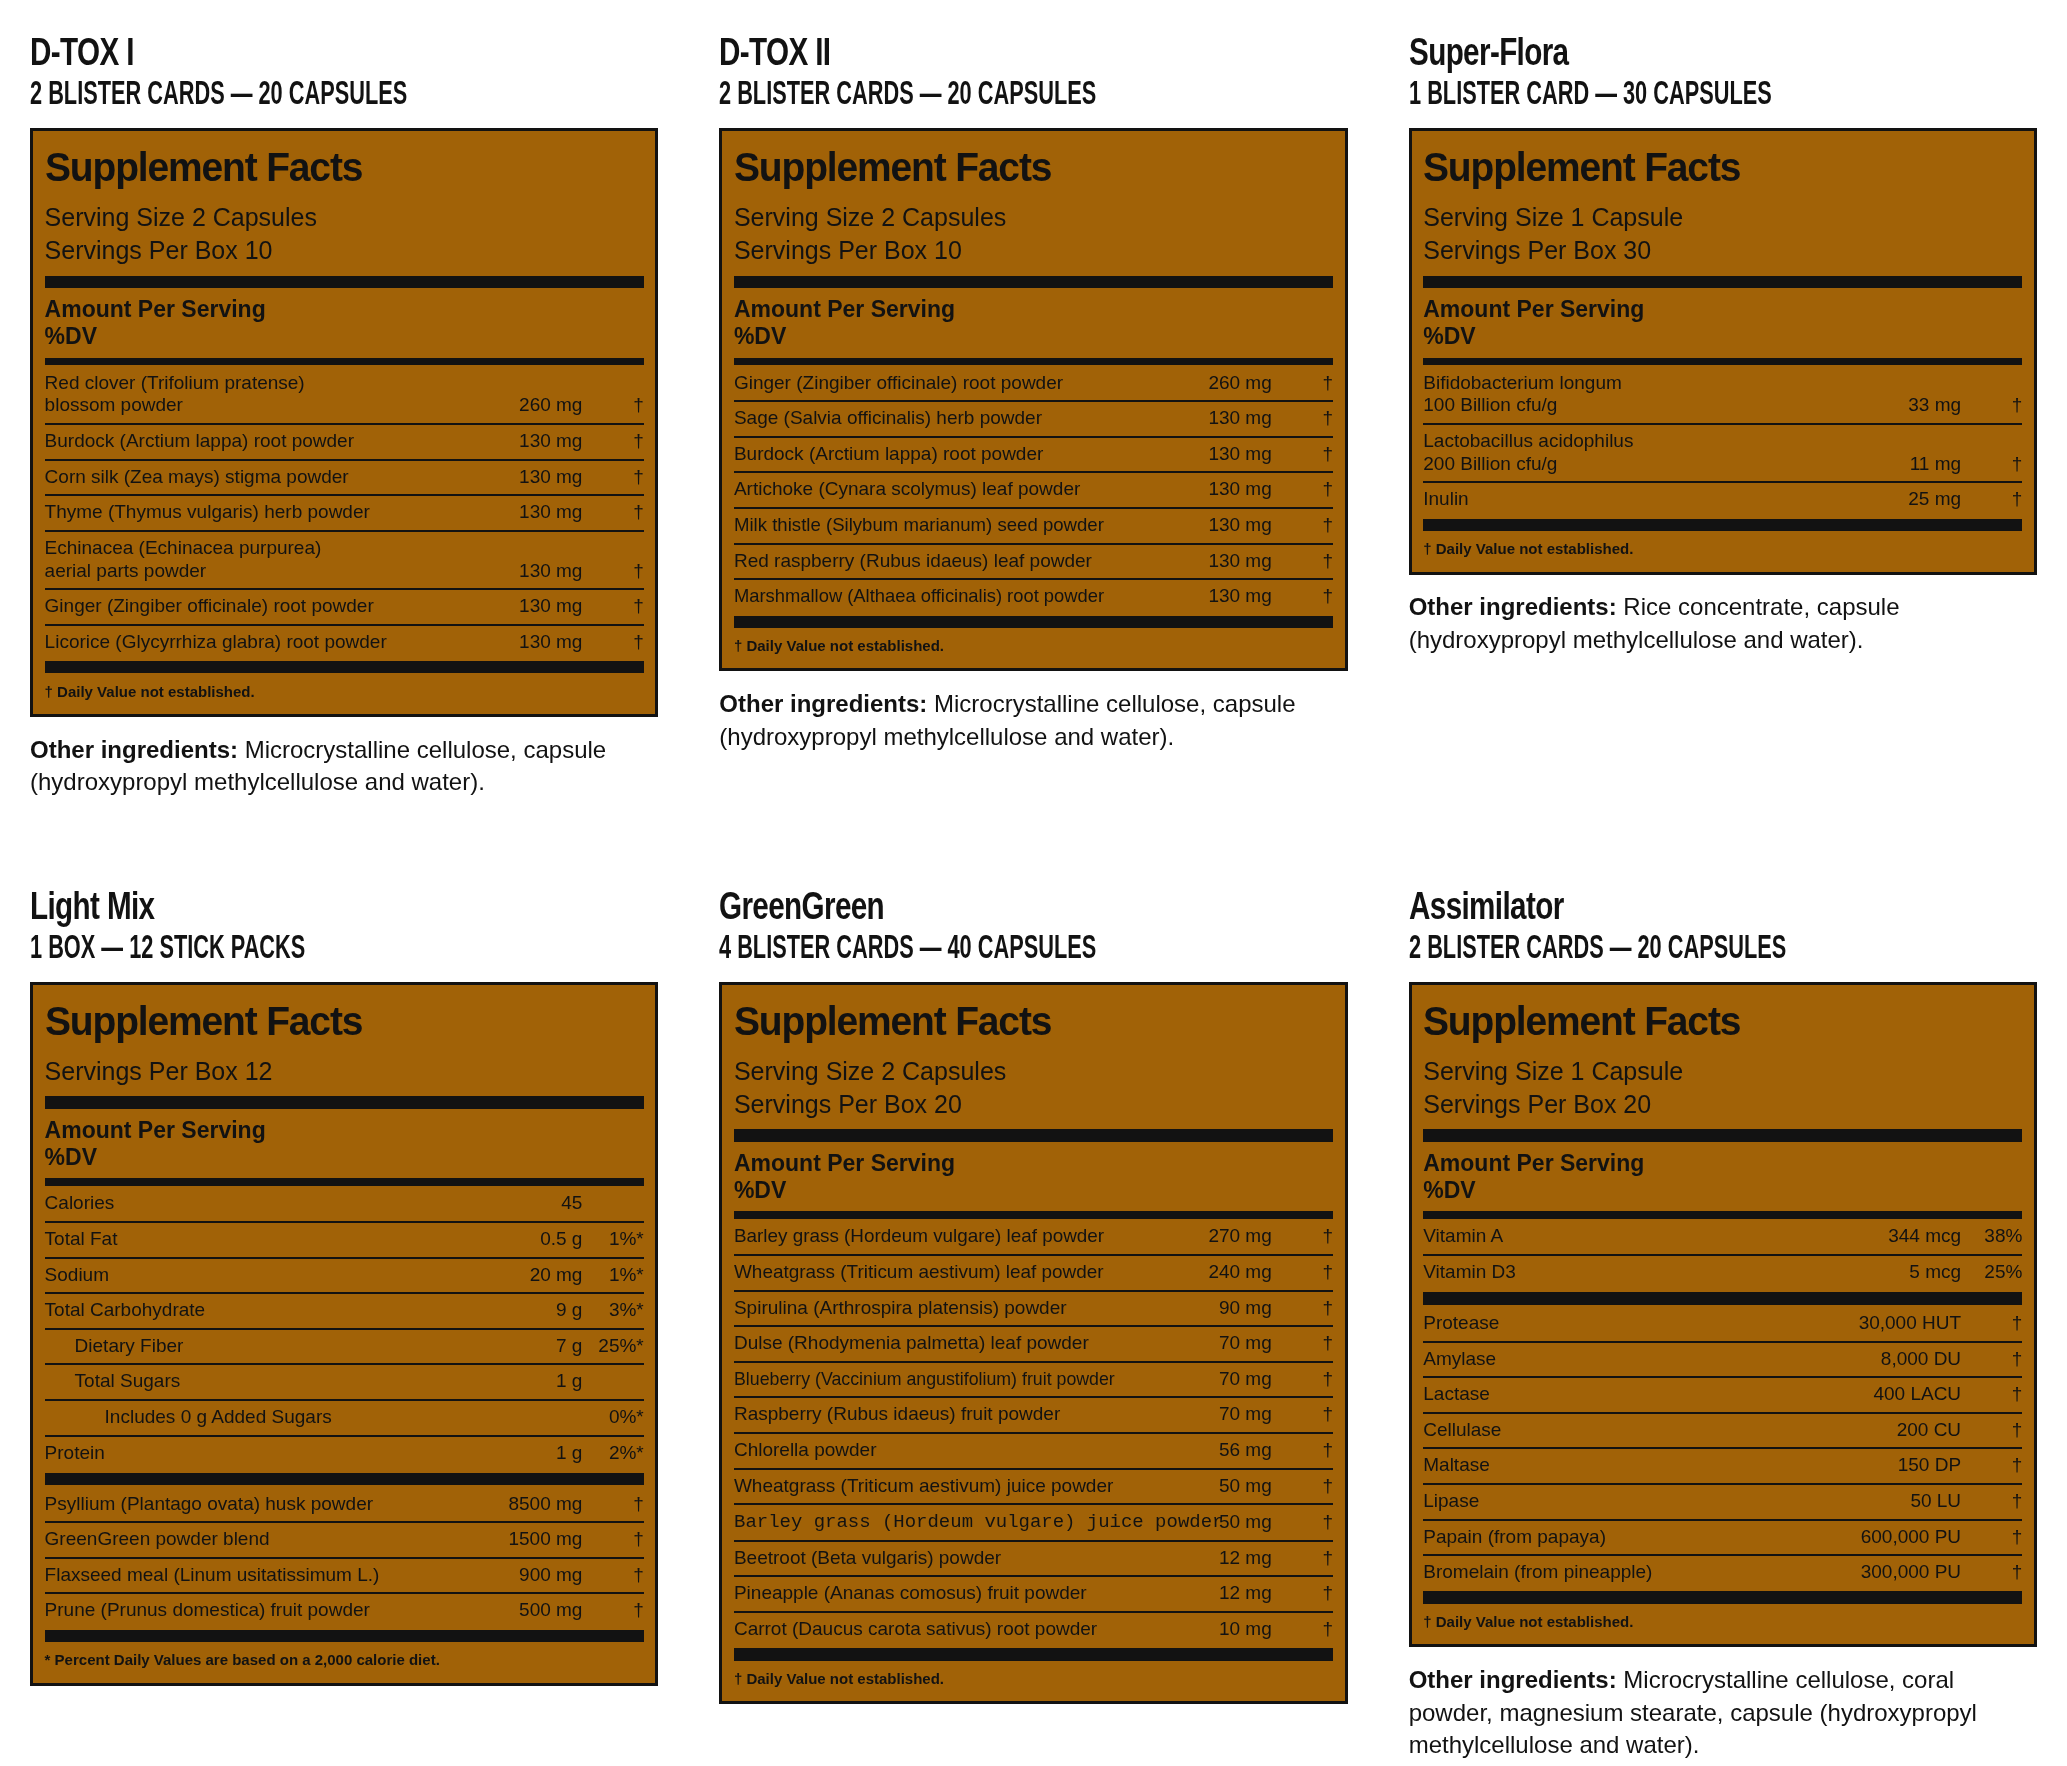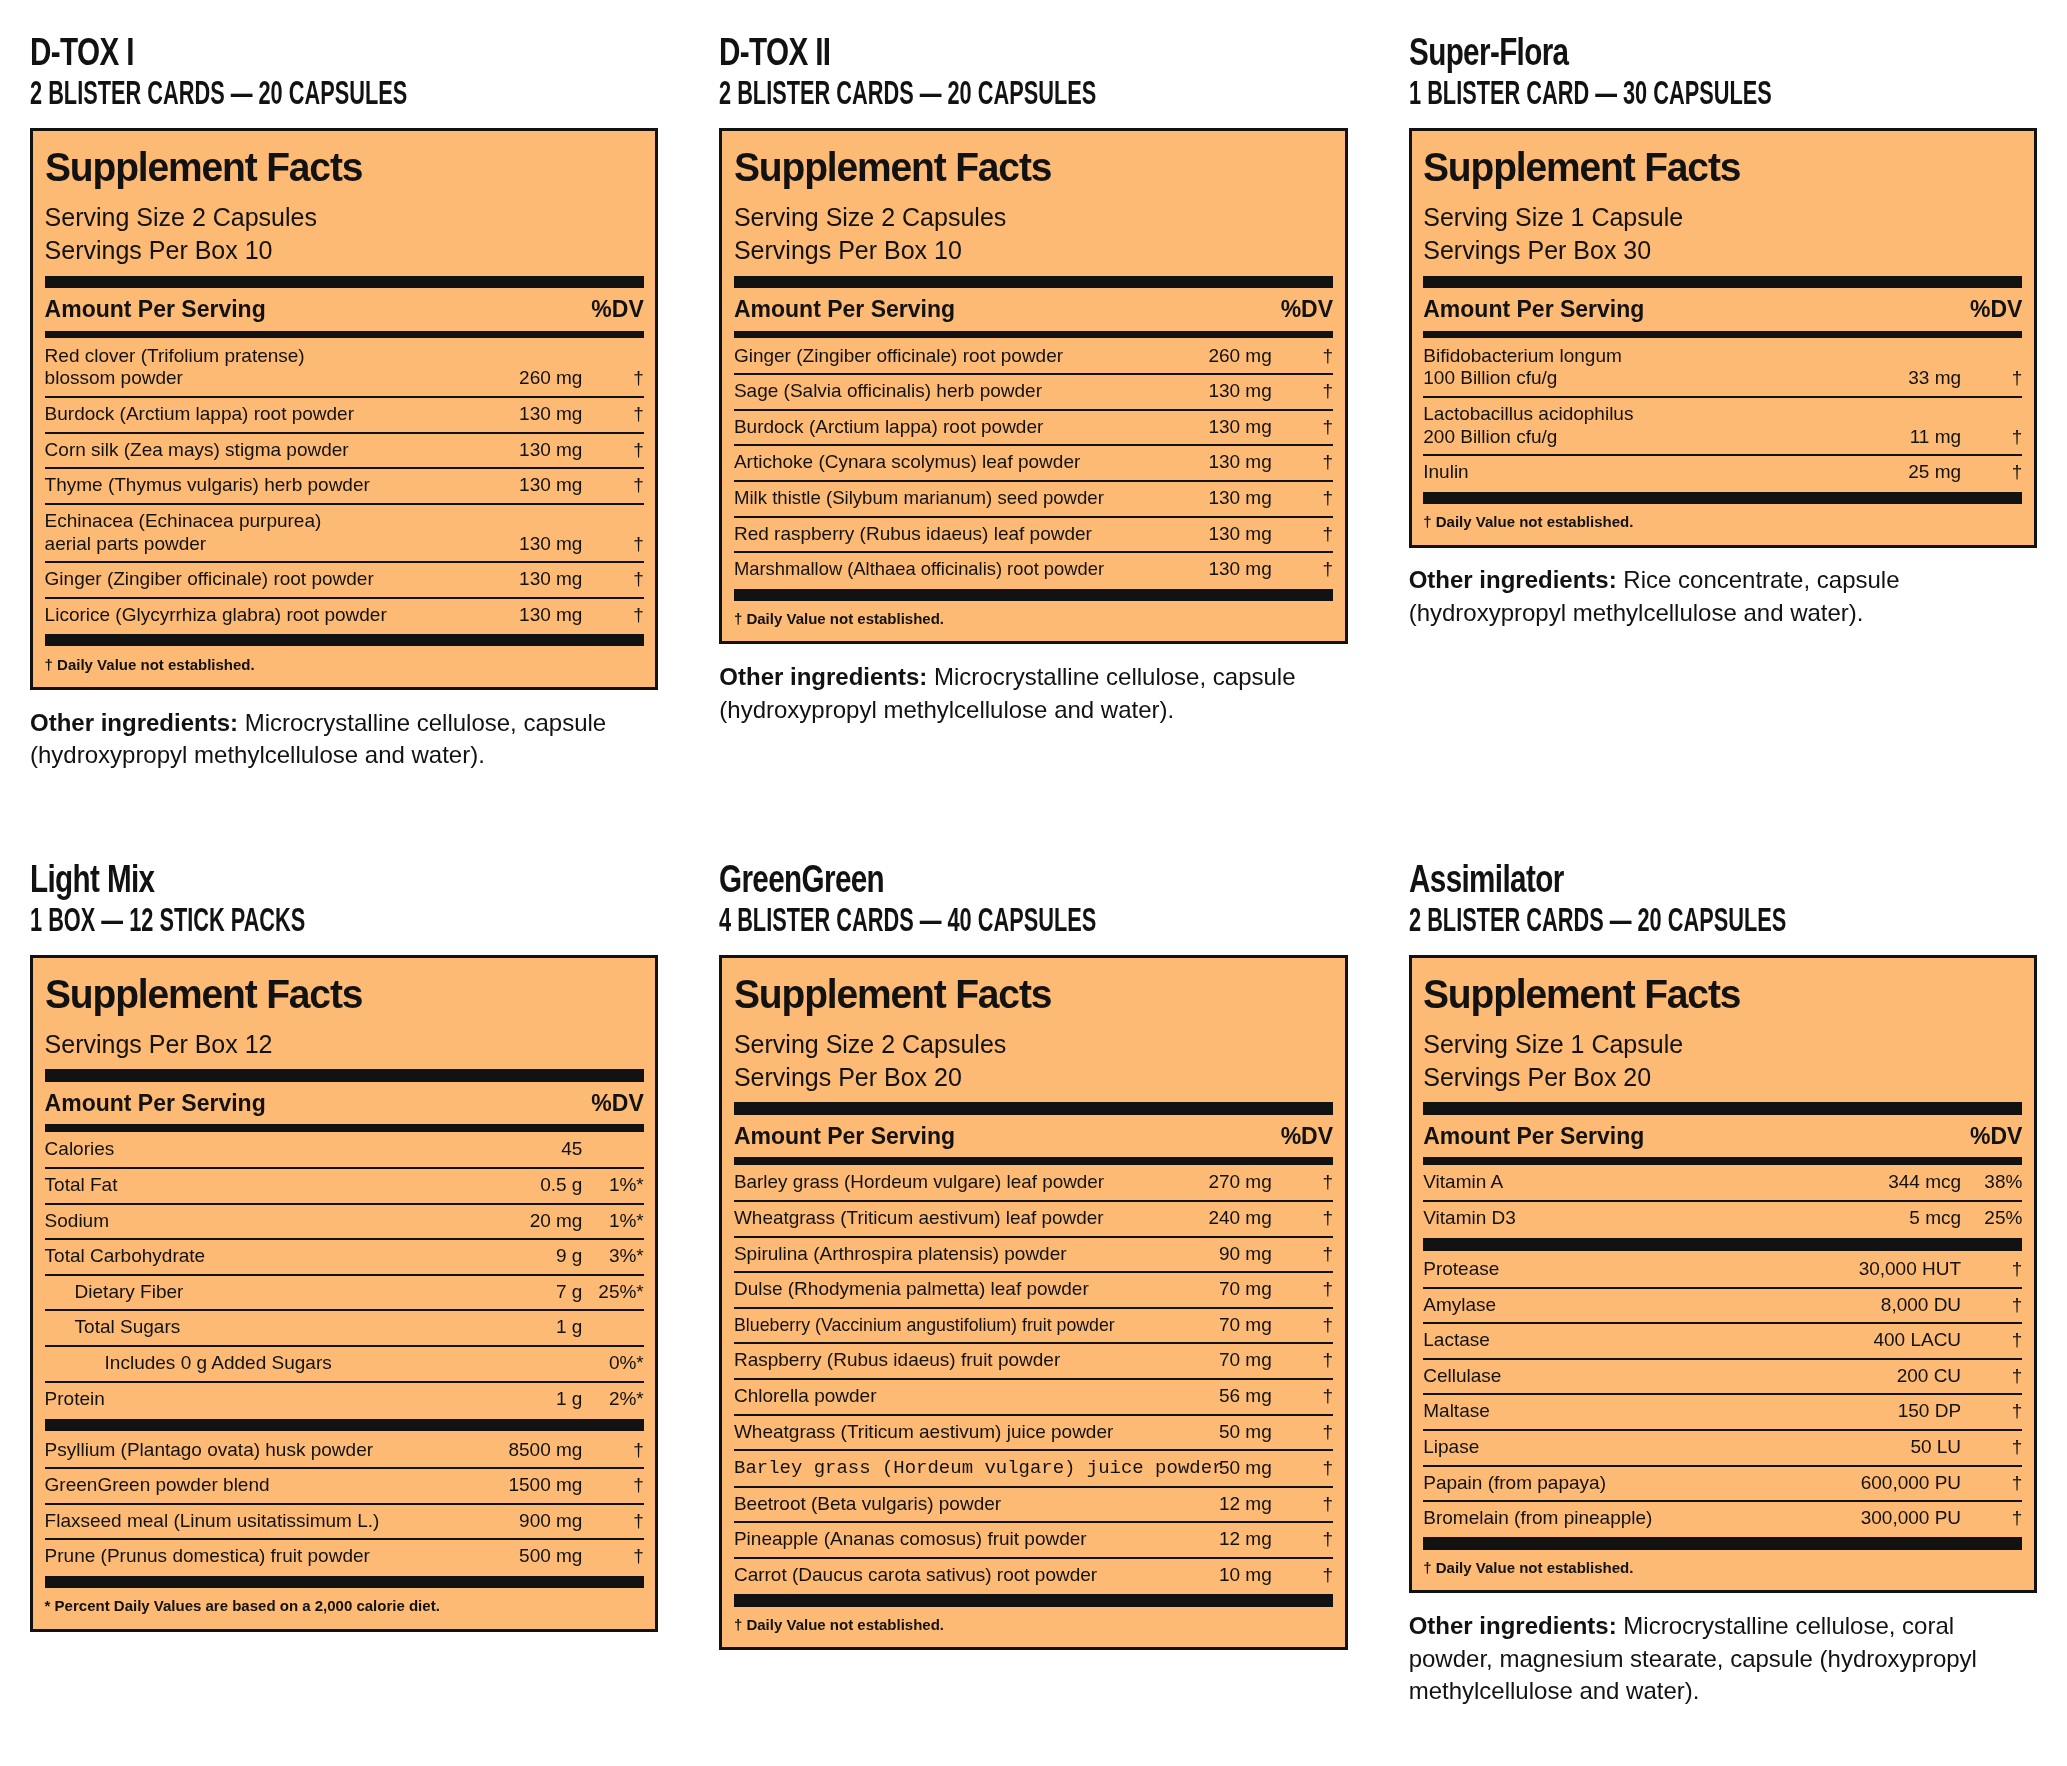--- a/index.html
+++ b/index.html
@@ -22,35 +22,35 @@
     font-size:38px;font-weight:800;letter-spacing:-0.8px;
     transform:scaleX(.78);transform-origin:left bottom;
     white-space:nowrap;line-height:1.02;
   }
   .product-subtitle{
     font-size:34px;font-weight:700;
     transform:scaleX(.64);transform-origin:left top;
     white-space:nowrap;line-height:1.12;
     margin:1.7px 0 16.5px;
   }
-  .facts-box{border:3.3px solid #121212;padding:6.6px 11.6px 8.3px;background:#fdba74;}
+  .facts-box{border:3.3px solid #121212;padding:6.6px 11.6px 8.3px;background:#a16207;}
   .facts-title{
     font-size:41px;font-weight:800;letter-spacing:-1.2px;
     margin:6.6px 0 10px;white-space:nowrap;
     transform:scaleX(.95);transform-origin:left bottom;
   }
   .serving{font-size:25px;line-height:1.32;}
   .bar{background:#121212;}
   .bar.thick{height:12.4px;margin-top:8.3px;}
   .bar.medium{height:7.4px;margin-bottom:1.7px;}
   .bar.mid{height:12.4px;margin:2.5px 0;}
   .bar.end{height:12.4px;margin-top:1.7px;}
   .hdr{
     display:flex;justify-content:space-between;align-items:baseline;
-    font-weight:700;font-size:23px;padding:8.3px 0 7.4px;
+    font-weight:700;font-size:23px;padding:8.3px 0 7.4px;flex-direction:column;
   }
   .row{
     display:flex;align-items:flex-end;
     padding:5px 0 5.8px;font-size:19px;line-height:1.2;
     border-top:2.5px solid #121212;
   }
   .row.nt{border-top:none;}
   .row-name{flex:1 1 auto;min-width:0;}
   .nm-line{white-space:nowrap;overflow:visible;}
   .nm-text{display:inline-block;transform-origin:left bottom;}

